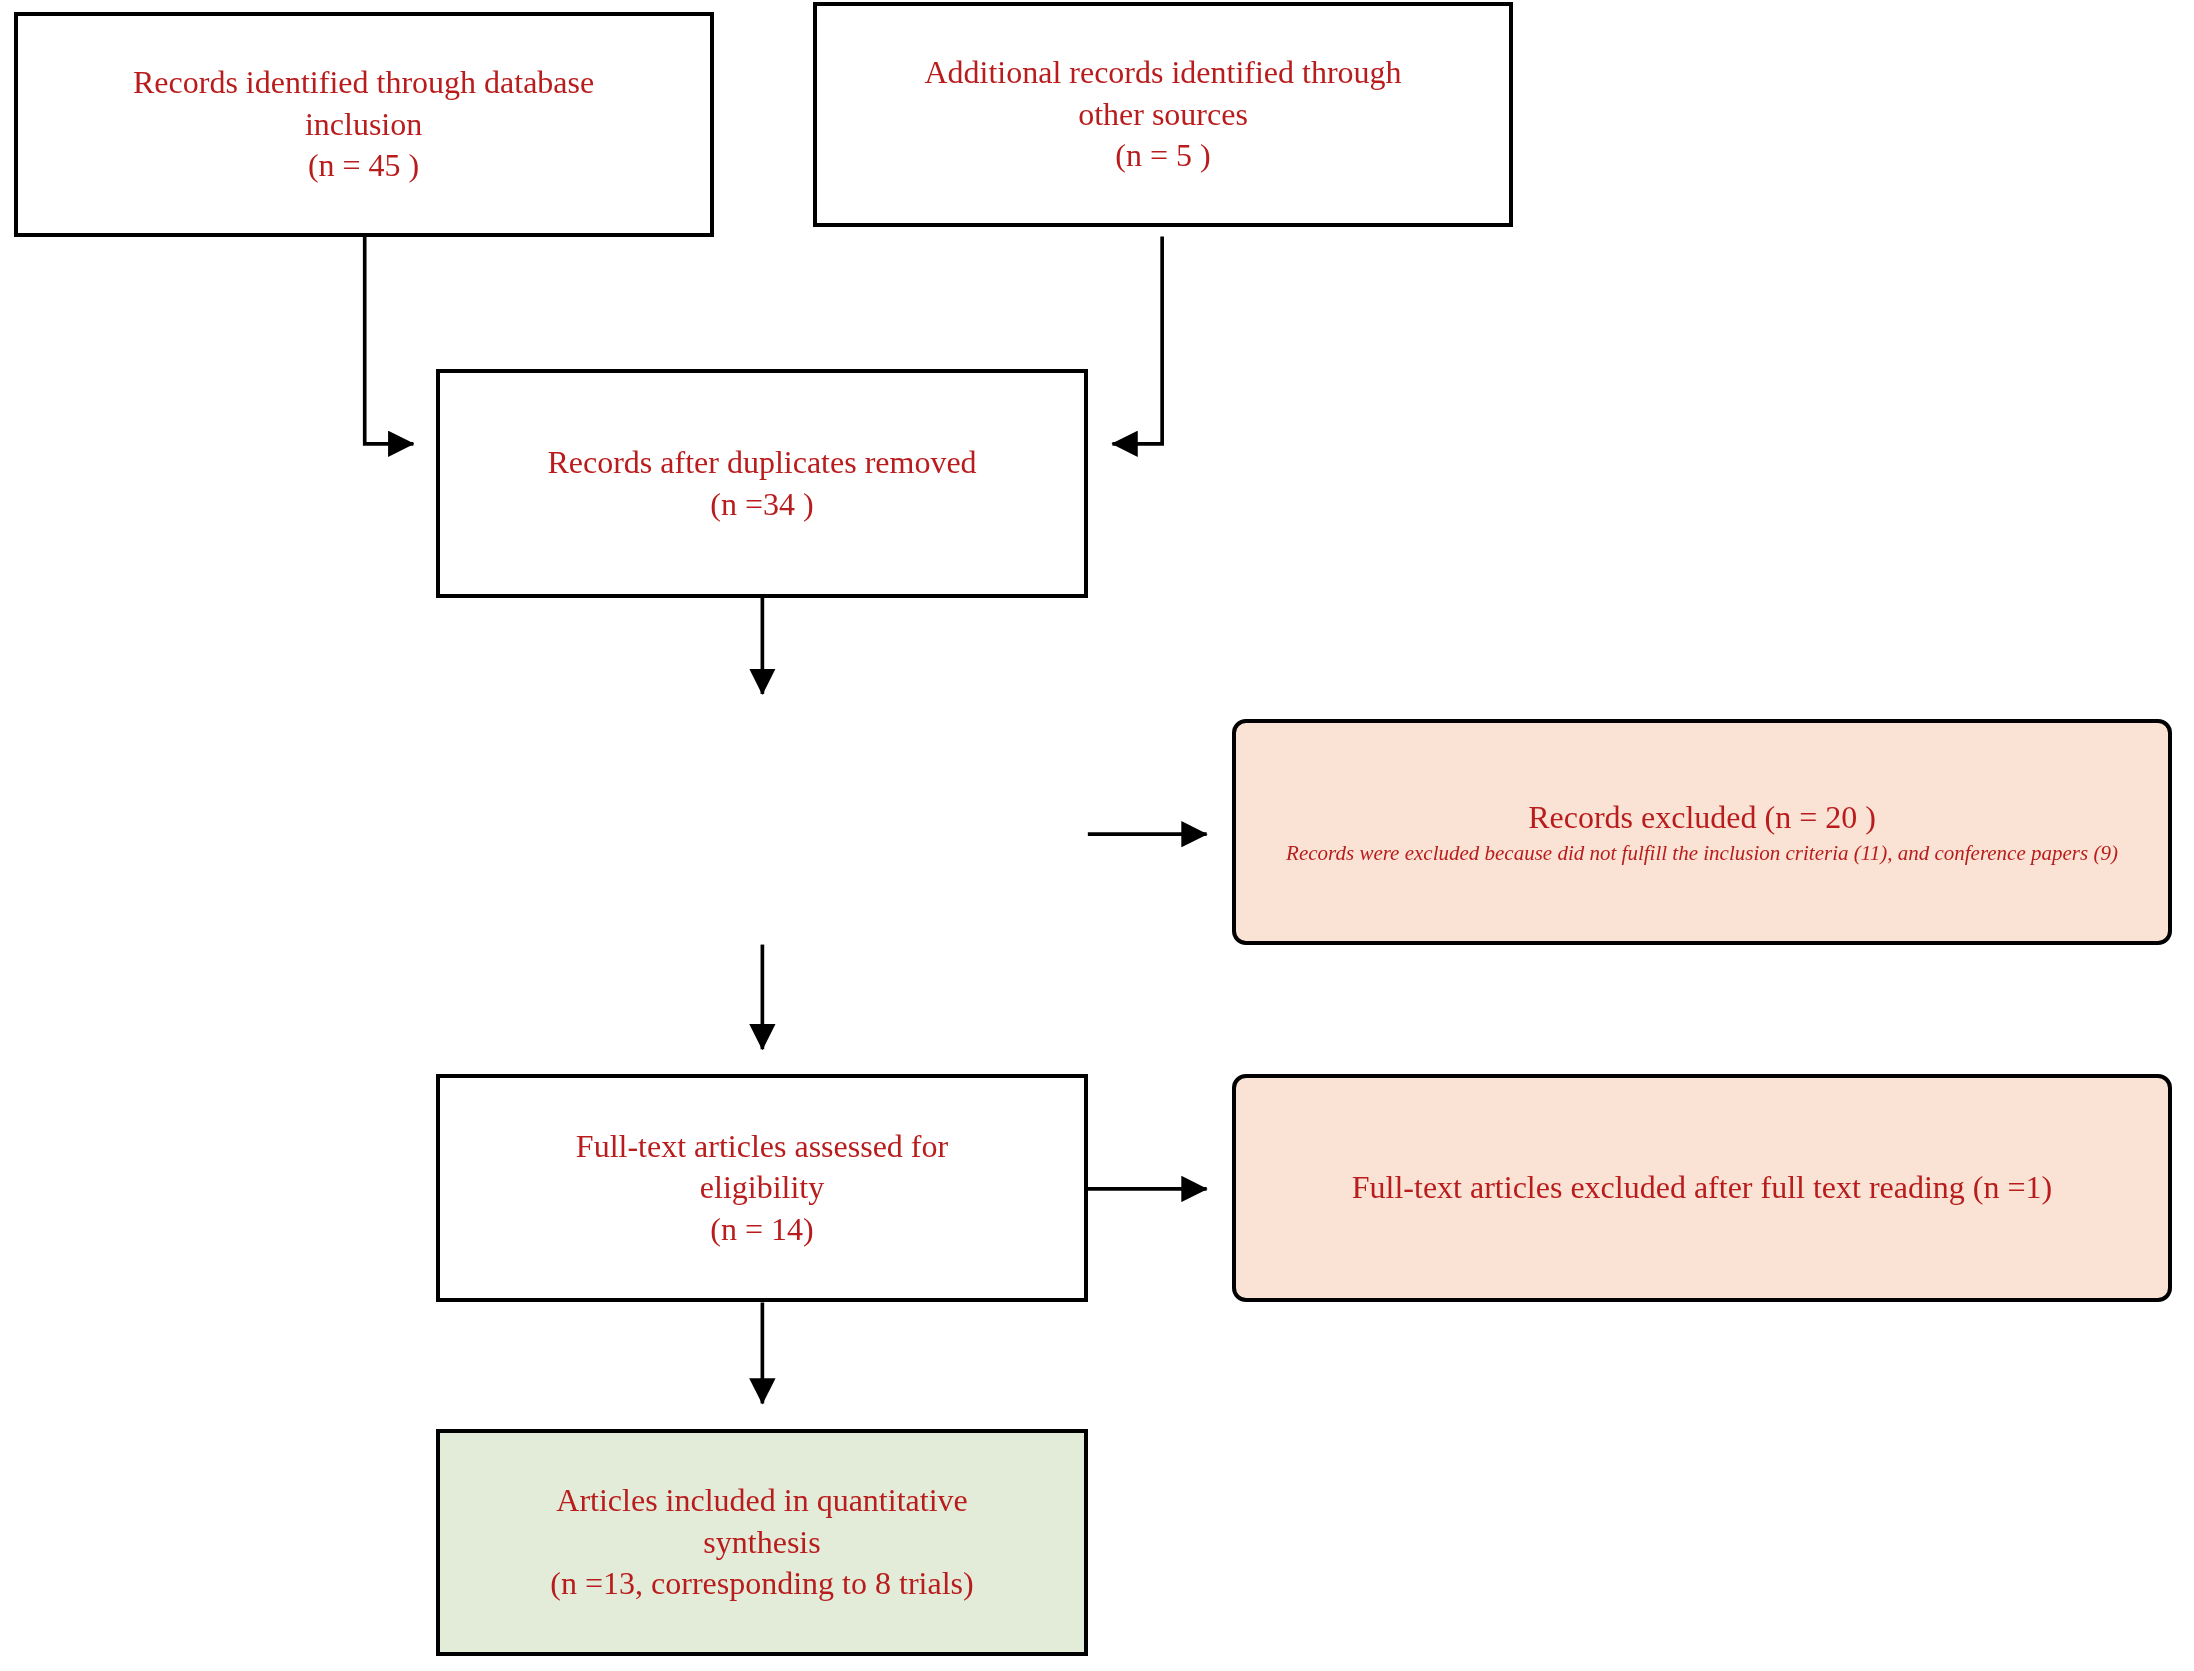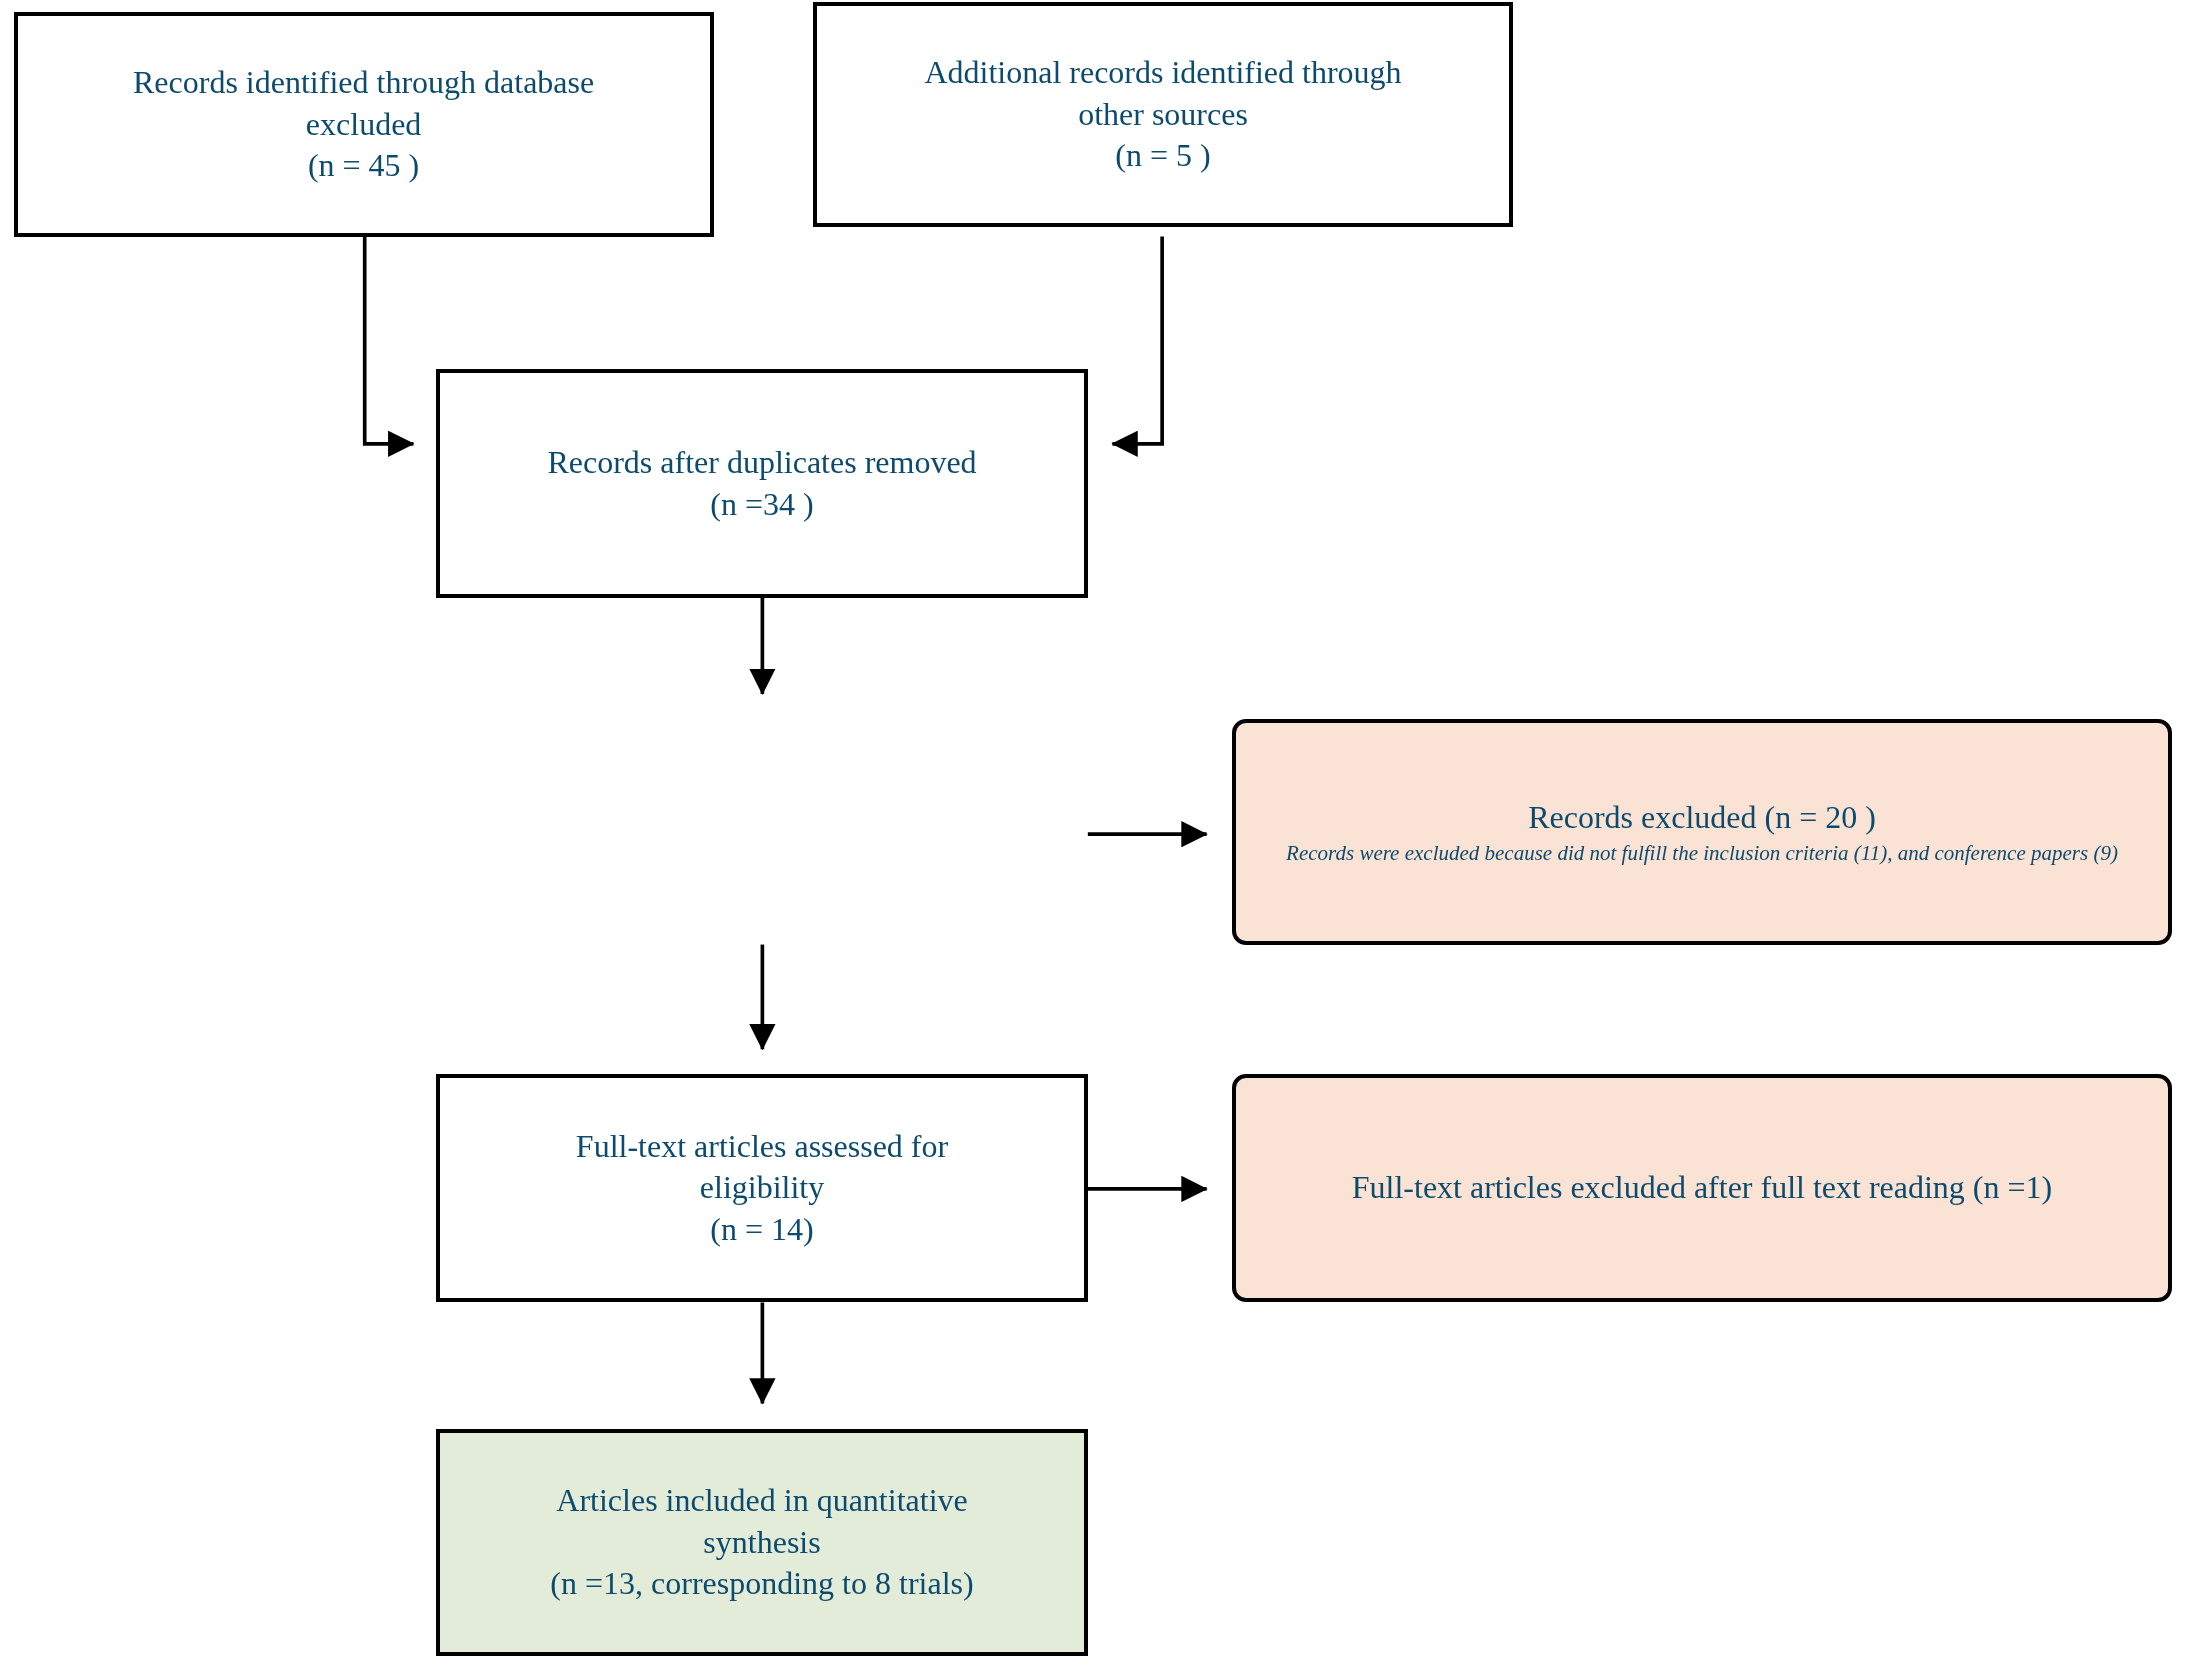--- a/index.html
+++ b/index.html
@@ -30,21 +30,21 @@
   .flow-box {
     position: absolute;
     box-sizing: border-box;
     border: 4.2px solid #000000;
     background: #ffffff;
     display: flex;
     flex-direction: column;
     align-items: center;
     justify-content: center;
     text-align: center;
-    color: #0c4a6e;
+    color: #b91c1c;
     font-size: 32px;
     line-height: 1.30;
     padding: 0 13.6px;
   }
   .flow-box .line {
     display: block;
     white-space: nowrap;
   }
   .flow-box .line.wrap {
     white-space: normal;
@@ -108,21 +108,21 @@
       <path d="M 2079 2272 L 2306 2272" fill="none" stroke="#000000" stroke-width="7" marker-end="url(#arrow-right)"></path>
     </g>
 
     <g>
       <path d="M 1457 2489 L 1457 2682" fill="none" stroke="#000000" stroke-width="7" marker-end="url(#arrow-right)"></path>
     </g>
   </svg>
 
   <div class="flow-box" id="box-database-search">
     <span class="line">Records identified through database</span>
-    <span class="line">excluded</span>
+    <span class="line">inclusion</span>
     <span class="line">(n = 45 )</span>
   </div>
 
   <div class="flow-box" id="box-other-sources">
     <span class="line">Additional records identified through</span>
     <span class="line">other sources</span>
     <span class="line">(n = 5 )</span>
   </div>
 
   <div class="flow-box" id="box-duplicates">

